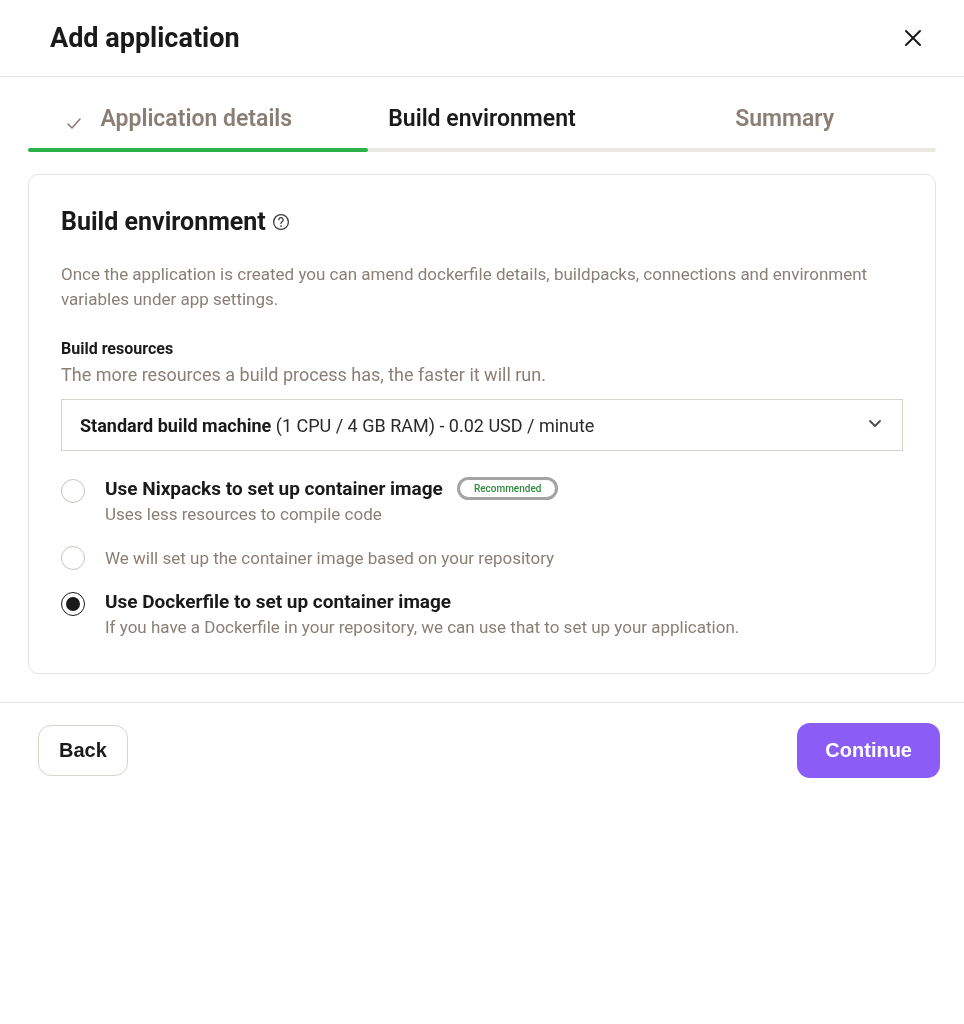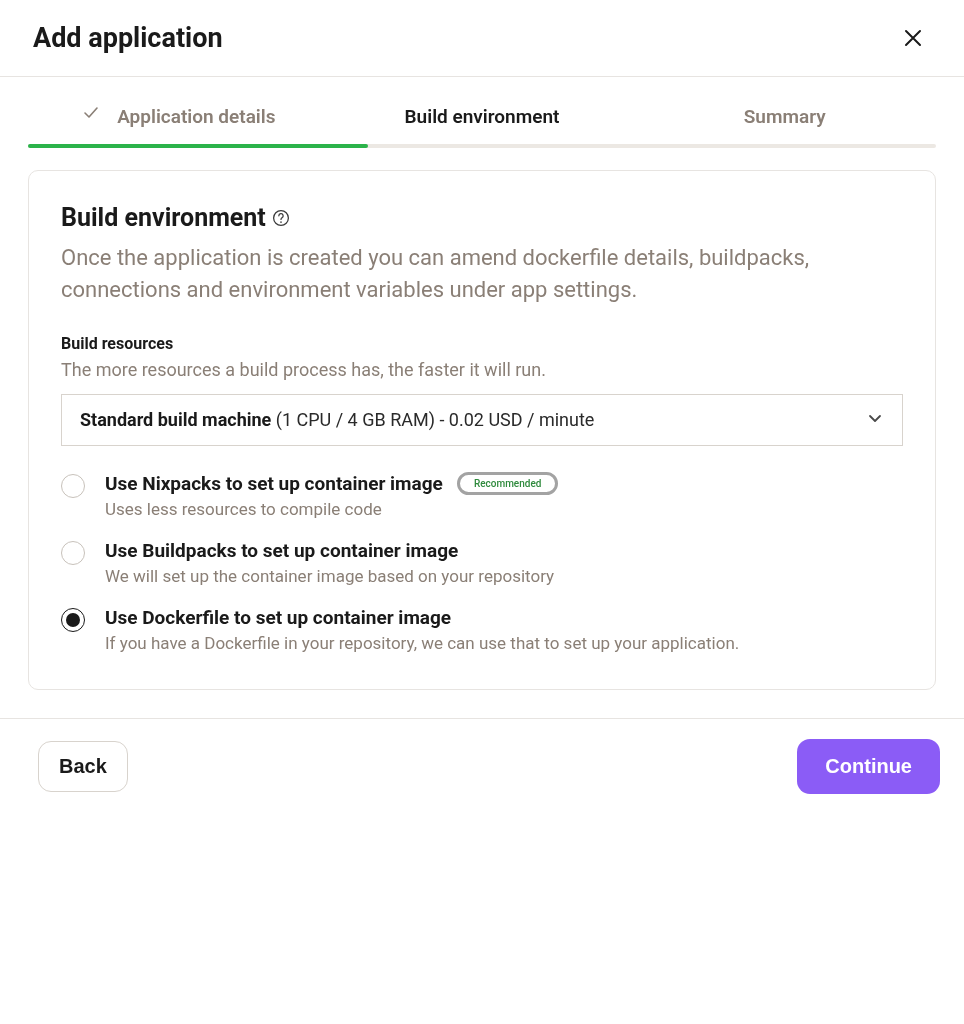--- a/index.html
+++ b/index.html
@@ -8,21 +8,21 @@
     padding: 0;
     font-family: -apple-system, BlinkMacSystemFont, "Segoe UI", Roboto, Helvetica, Arial, sans-serif;
     color: #1a1a1a;
     background: #fff;
     width: 964px;
   }
   .modal-header {
     display: flex;
     justify-content: space-between;
     align-items: center;
-    padding: 22px 38px 22px 33px;
+    padding: 22px 38px 22px 50px;
     border-bottom: 1px solid #e7e4e1;
   }
   .modal-title {
     font-size: 27px;
     font-weight: 700;
     margin: 0;
   }
   .close-btn {
     background: none;
     border: none;
@@ -52,28 +52,28 @@
     bottom: -2px;
     height: 4px;
     background: #2bb34a;
     border-radius: 2px;
     z-index: 1;
   }
   .step {
     flex: 1;
     text-align: center;
     padding-bottom: 18px;
-    font-size: 19px;
+    font-size: 23px;
     font-weight: 600;
     color: #8a7f76;
     position: relative;
     z-index: 2;
     cursor: pointer;
     display: flex;
-    align-items: flex-start;
+    align-items: flex-end;
     justify-content: center;
     gap: 18px;
   }
   .step.active { color: #1a1a1a; }
   .step.completed { color: #8a7f76; }
   .check-icon { display:inline-flex; }
 
   .card {
     margin: 24px 28px 0 28px;
     border: 1px solid #e7e4e1;
@@ -83,23 +83,23 @@
   .section-heading {
     font-size: 25px;
     font-weight: 700;
     margin: 0;
     display: inline-flex;
     align-items: center;
     gap: 6px;
   }
   .help-icon { display:inline-flex; color:#3a3a3a; }
   .section-desc {
-    font-size: 22px;
+    font-size: 17px;
     color: #8a7f76;
-    margin: 10px 0 0 0;
+    margin: 26px 0 0 0;
     line-height: 1.45;
   }
   .sub-heading {
     font-size: 16px;
     font-weight: 700;
     margin: 28px 0 6px 0;
   }
   .sub-desc {
     font-size: 18px;
     color: #8a7f76;
@@ -258,23 +258,20 @@
           <span class="radio-title">Use Nixpacks to set up container image</span>
           <span class="badge">Recommended</span>
         </div>
         <div class="radio-desc">Uses less resources to compile code</div>
       </div>
     </div>
 
     <div class="radio-item">
       <div class="radio-circle"></div>
       <div class="radio-content">
-        <div class="radio-title-row">
-          <span class="radio-title">Use Buildpacks to set up container image</span>
-        </div>
         <div class="radio-desc">We will set up the container image based on your repository</div>
       </div>
     </div>
 
     <div class="radio-item" style="margin-bottom:0;">
       <div class="radio-circle selected">
         <div class="radio-dot"></div>
       </div>
       <div class="radio-content">
         <div class="radio-title-row">

